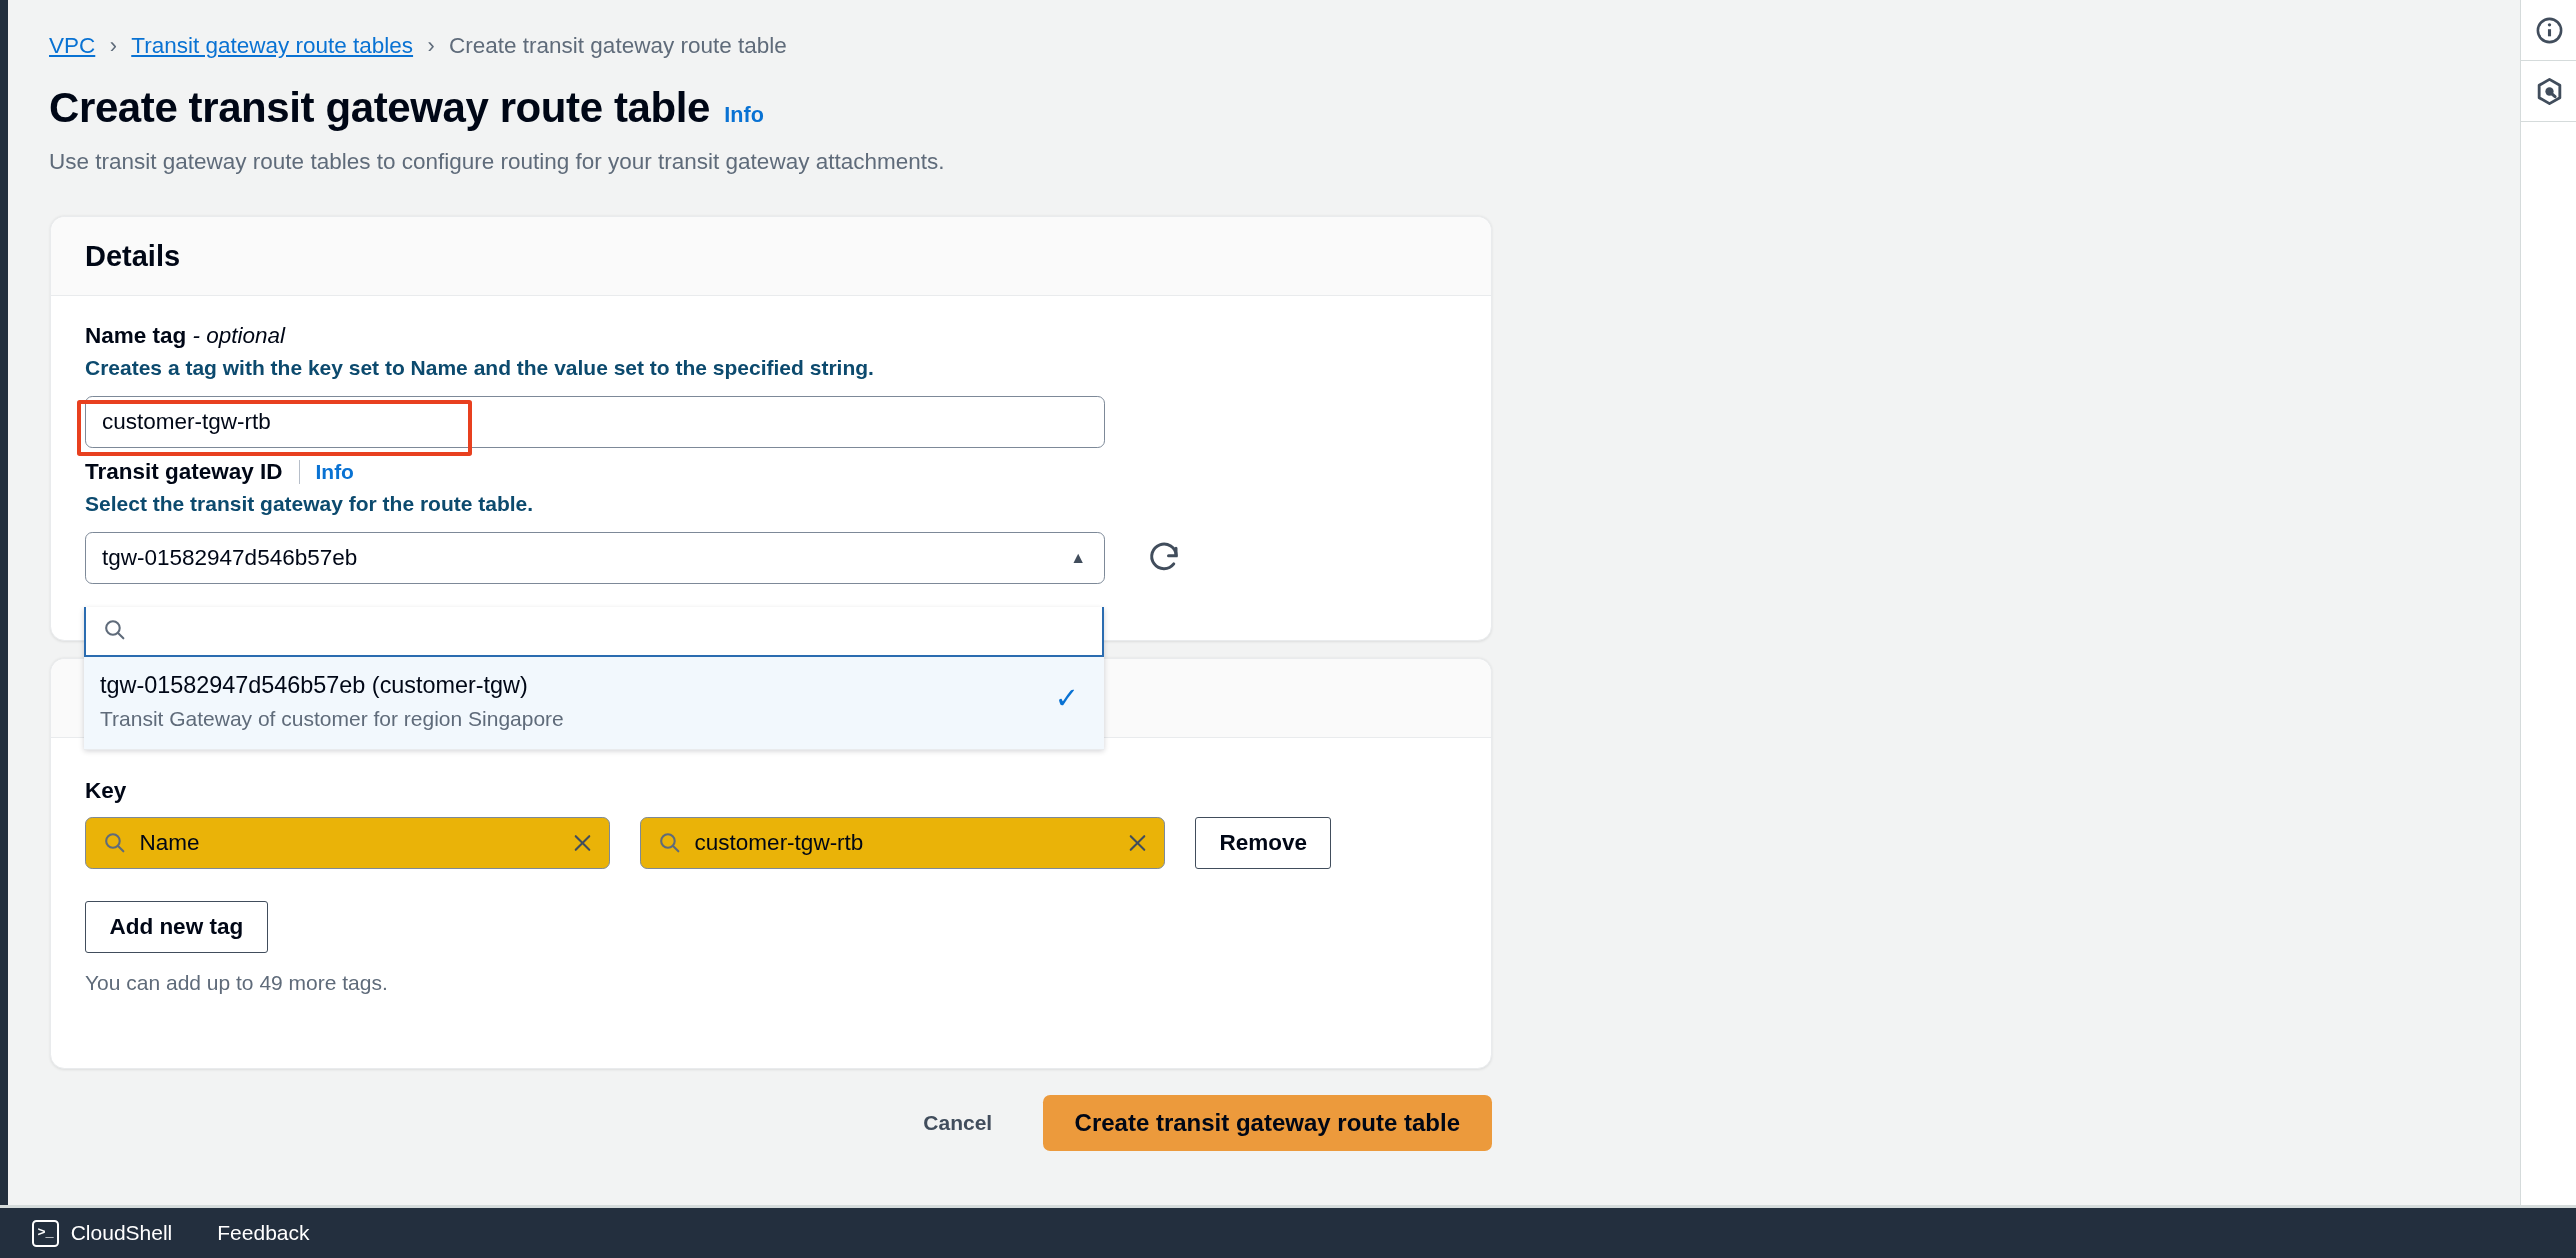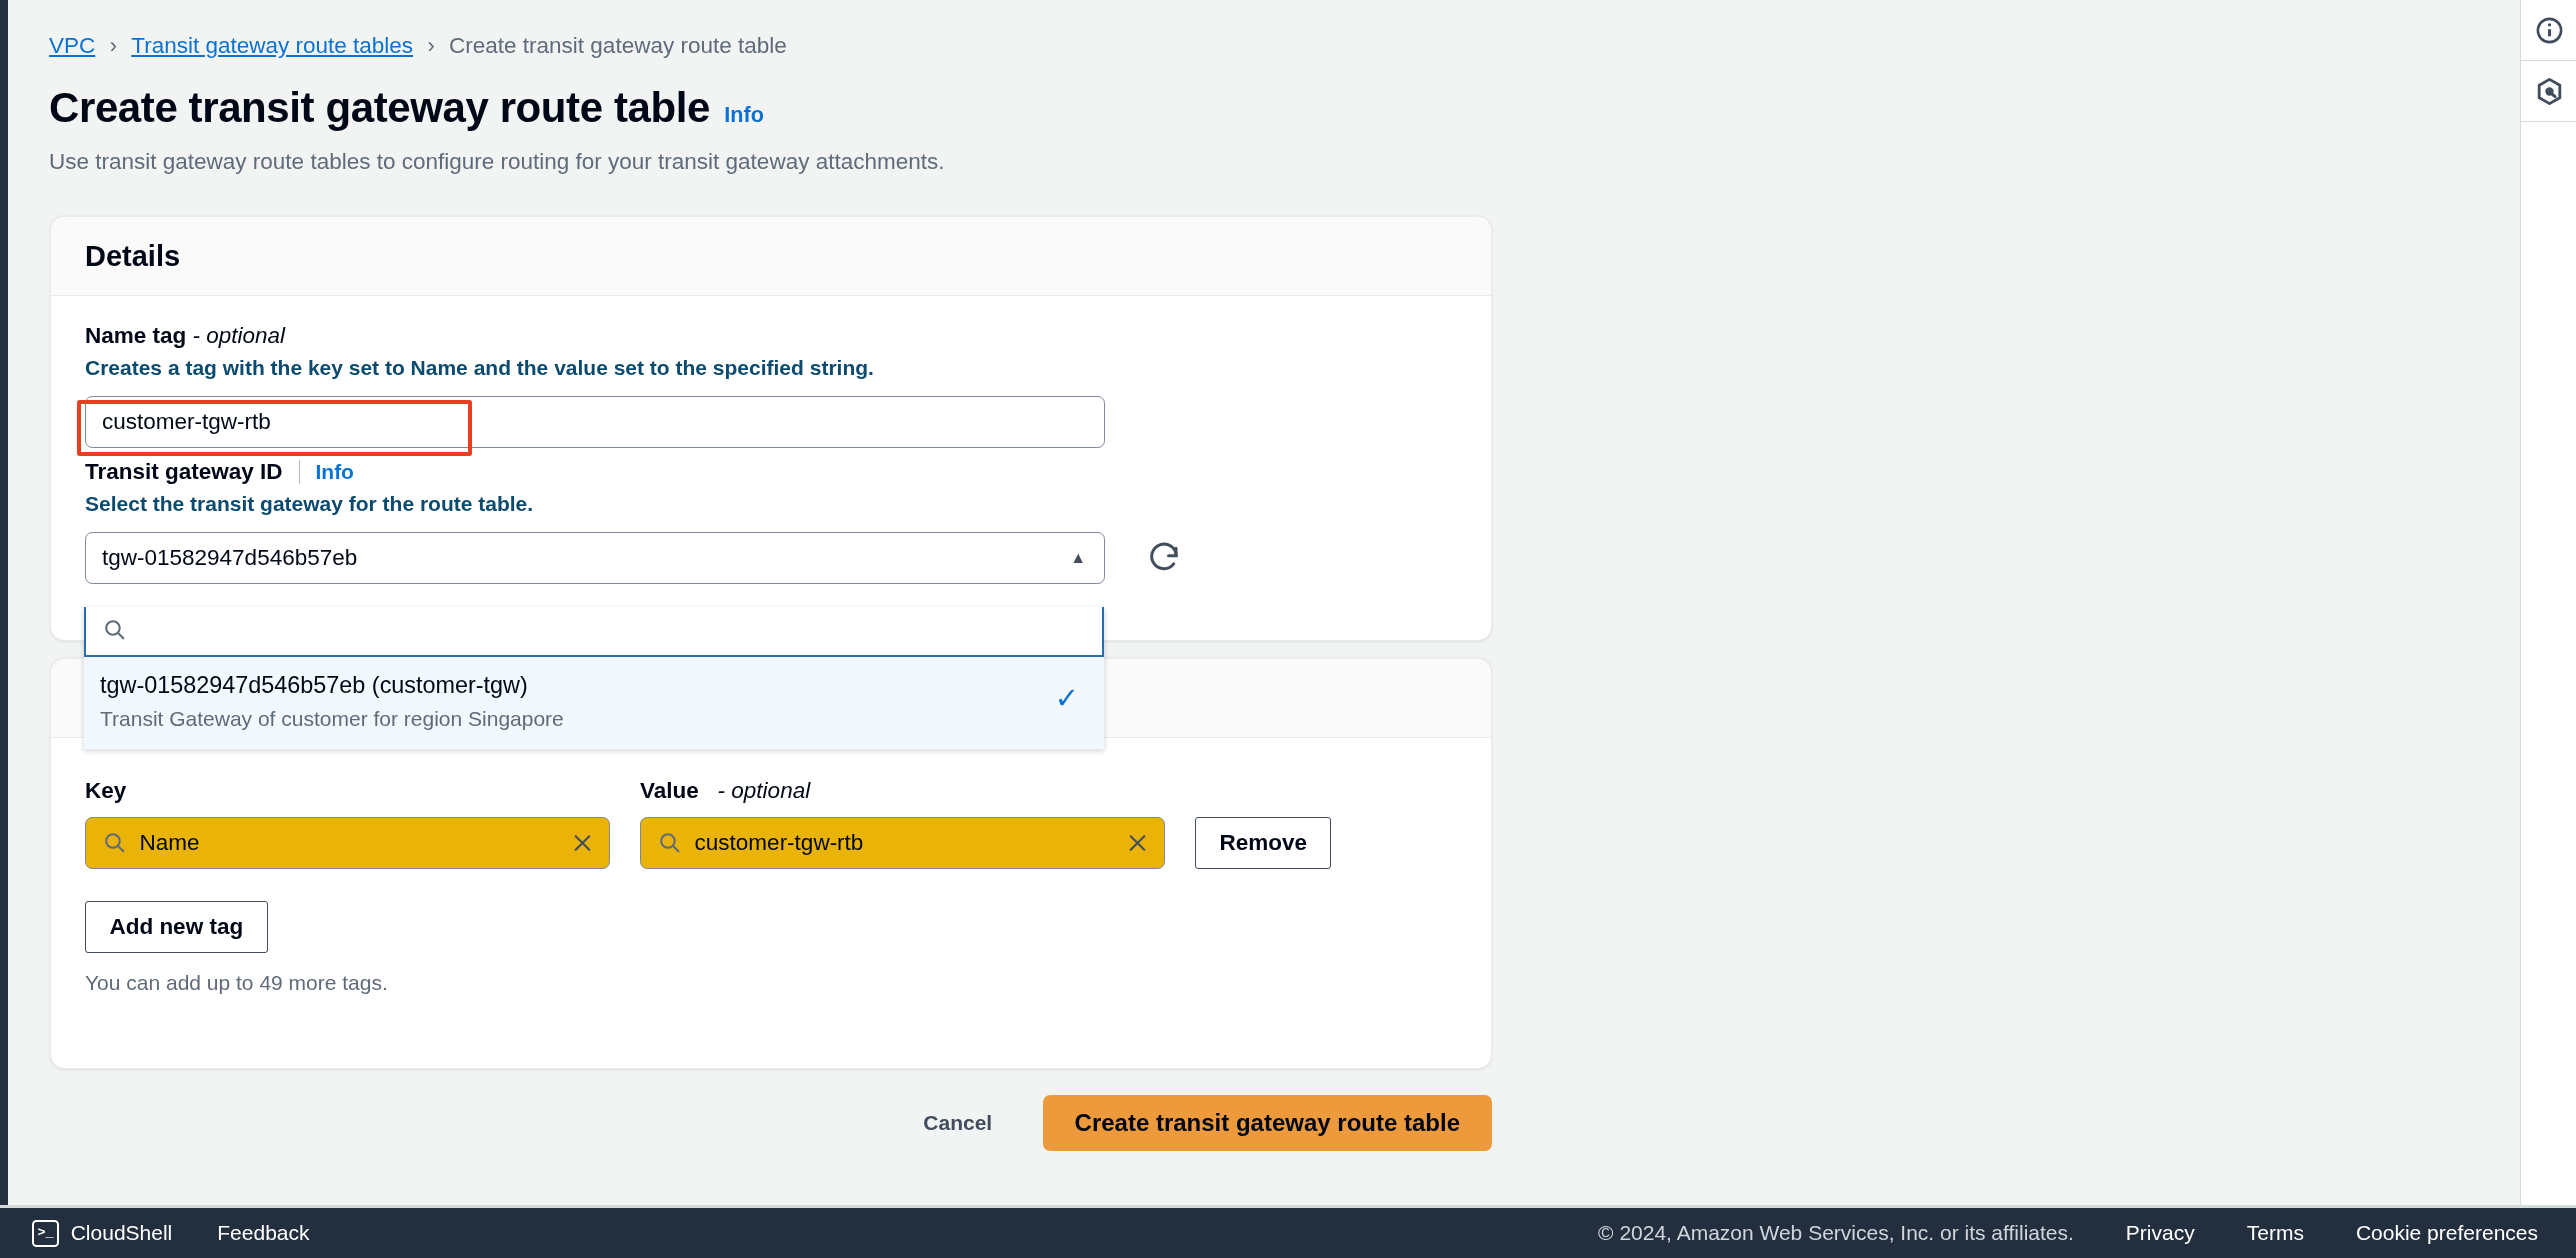--- a/index.html
+++ b/index.html
@@ -473,25 +473,20 @@
           <span class="tag-clear">
             <svg width="25" height="25" viewBox="0 0 24 24" fill="none" stroke="#414d5c" stroke-width="2" stroke-linecap="round">
               <line x1="5.5" y1="5.5" x2="18.5" y2="18.5"></line>
                 <line x1="18.5" y1="5.5" x2="5.5" y2="18.5"></line>
             </svg>
           </span>
         </div>
       </div>
 
       <div class="tag-col-val">
-        <div class="tag-label">
-          <span>Value</span>
-          <span>&nbsp;</span>
-          <span class="opt">- optional</span>
-        </div>
         <div class="tag-input">
           <span class="magnifier">
             <svg width="25" height="25" viewBox="0 0 24 24" fill="none" stroke="#5f6b7a" stroke-width="2" stroke-linecap="round">
               <circle cx="10.5" cy="10.5" r="6.5"></circle>
                 <line x1="15.4" y1="15.4" x2="20.5" y2="20.5"></line>
             </svg>
           </span>
           <span>customer-tgw-rtb</span>
           <span class="tag-clear">
             <svg width="25" height="25" viewBox="0 0 24 24" fill="none" stroke="#414d5c" stroke-width="2" stroke-linecap="round">
@@ -542,20 +537,14 @@
 <div class="bottom-bar">
   <div class="bb-left">
     <div class="bb-item">
       <span class="cs-icon">&gt;_</span>
       <span>CloudShell</span>
     </div>
     <div class="bb-item">
       <span>Feedback</span>
     </div>
   </div>
-  <div class="bb-right">
-    <span class="bb-copy">© 2024, Amazon Web Services, Inc. or its affiliates.</span>
-    <span class="bb-link">Privacy</span>
-    <span class="bb-link">Terms</span>
-    <span class="bb-link">Cookie preferences</span>
-  </div>
 </div>
 
 
 </body></html>

